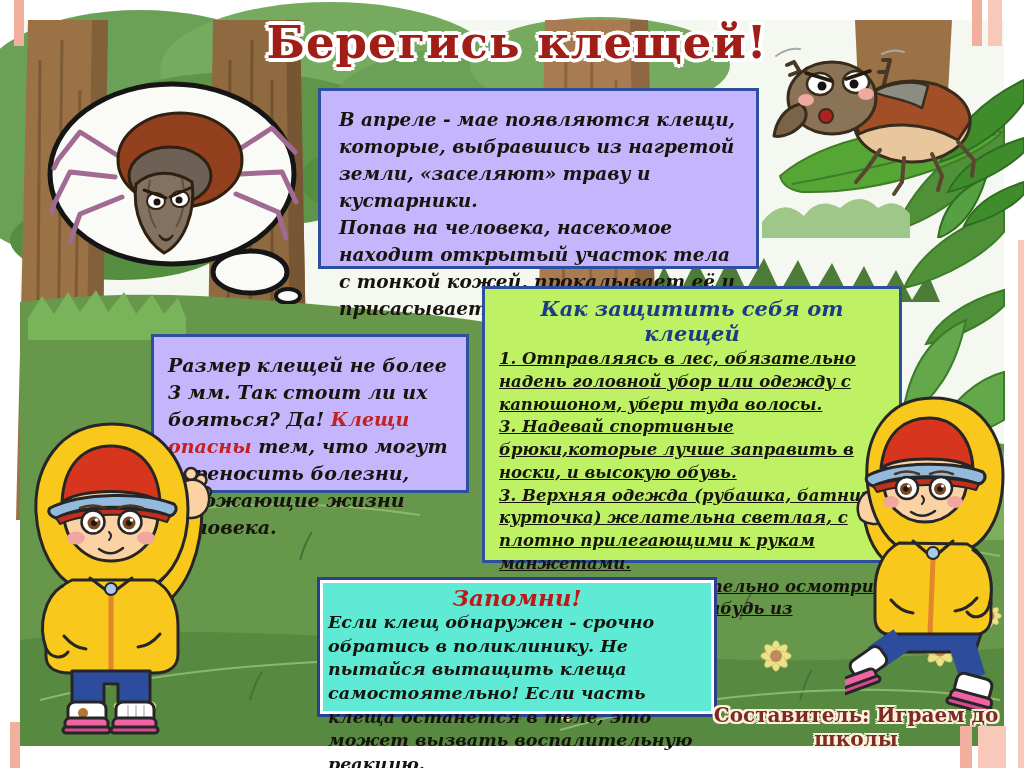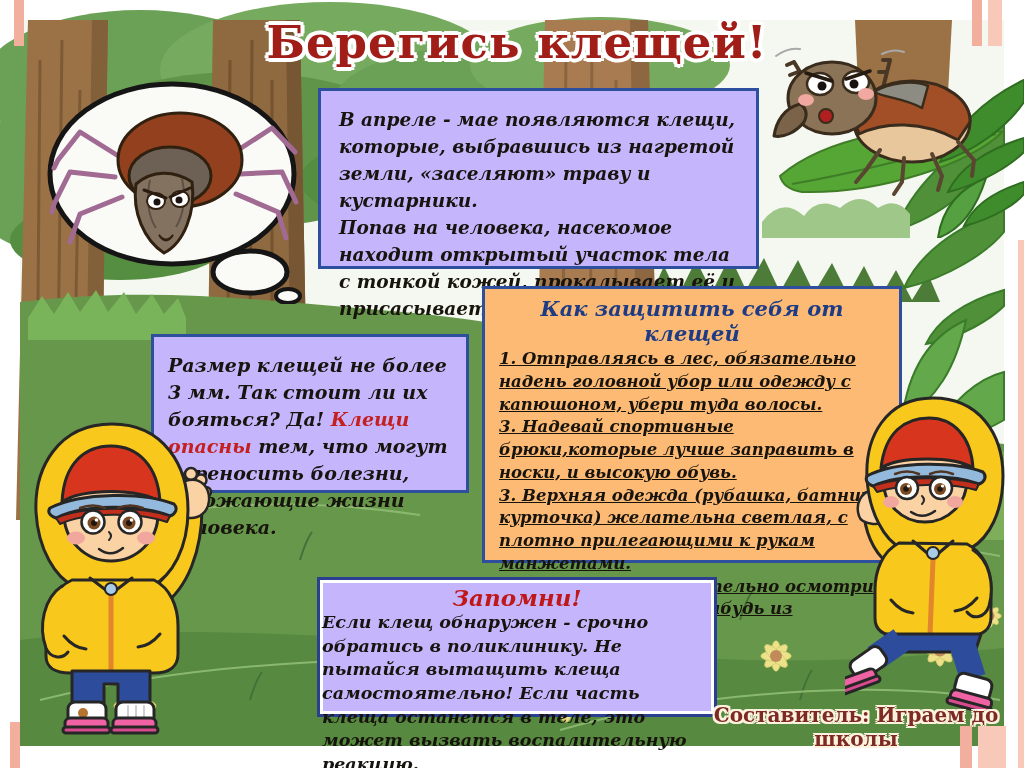--- a/index.html
+++ b/index.html
@@ -30,33 +30,33 @@
     position:absolute; z-index:3;
     background:#c4b5fd;
     border:3px solid #2d4f9e;
     color:#17130d;
   }
   .panel .body-text { font-style:italic; font-weight:bold; }
 
   #intro-box { left:318px; top:88px; width:441px; height:181px; padding:15px 18px; }
   #intro-box p { font-size:18.5px; line-height:1.46; font-style:italic; font-weight:bold; }
 
-  #protect-box { left:482px; top:286px; width:420px; height:277px; padding:7px 14px; background:#fdba74; }
+  #protect-box { left:482px; top:286px; width:420px; height:277px; padding:7px 14px; background:#bef264; }
   #protect-box .panel-title {
     text-align:center; color:#1d3c85; font-weight:bold; font-style:italic; font-size:21px; margin-bottom:2px;
   }
   #protect-box .item { font-size:16.5px; line-height:1.38; font-style:italic; font-weight:bold;text-decoration:underline; }
 
   #size-box { left:151px; top:334px; width:318px; height:159px; padding:15px 14px; }
   #size-box .body-text { font-size:19px; line-height:1.42; }
   #size-box .danger { color:#c42020; }
 
   #remember-box {
-    left:317px; top:577px; width:400px; height:140px; padding:4px 2px 8px;
-    background:#c4b5fd; border:3px solid #2a3f8f;
+    left:317px; top:577px; width:400px; height:140px; padding:4px 8px 8px;
+    background:#5eead4; border:3px solid #2a3f8f;
     box-shadow: inset 0 0 0 3px #ffffff;
   }
   #remember-box .panel-title {
     text-align:center; color:#c01818; font-weight:bold; font-style:italic; font-size:23px;
   }
   #remember-box .body-text { font-size:17.5px; line-height:1.35; }
 
   #credit {
     position:absolute; left:700px; top:703px; width:312px; z-index:5;
     text-align:center; font-weight:bold; font-size:20px; color:#7d2a24;

